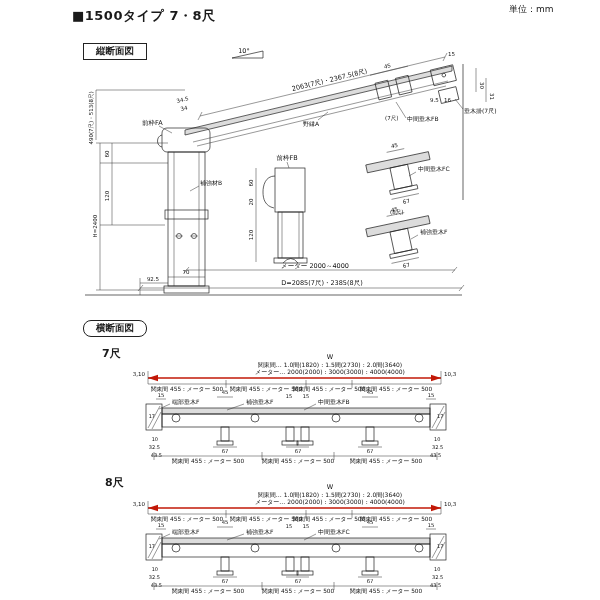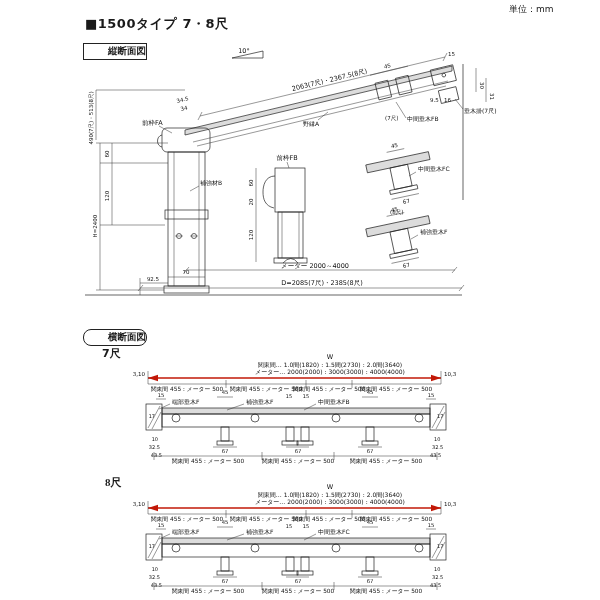--- a/index.html
+++ b/index.html
@@ -2,34 +2,34 @@
 <html><head>
 <meta charset="utf-8">
 <style>
   html,body{margin:0;padding:0;}
   body{width:600px;height:600px;background:#ffffff;position:relative;overflow:hidden;
        font-family:"DejaVu Sans","Liberation Sans",sans-serif;color:#1a1a1a;}
   .abs{position:absolute;}
   .title{font-size:13px;font-weight:bold;letter-spacing:.5px;}
   .unit{font-size:9px;margin-left:16px;}
   .secbox{border:1.2px solid #222;background:#fff;font-size:9.5px;font-weight:bold;
-          text-align:right;line-height:14px;width:62px;height:15px;}
+          text-align:center;line-height:14px;width:62px;height:15px;}
   .shaku{font-size:11px;font-weight:bold;margin-left:24px;}
   svg{display:block;}
   svg text{fill:#111;font-family:"DejaVu Sans","Liberation Sans",sans-serif;}
   .ln{stroke:#222;stroke-width:0.7;fill:none;}
   .thin{stroke:#333;stroke-width:0.5;fill:none;}
   .panel{fill:#dcdcdc;stroke:#222;stroke-width:0.7;}
   .red{stroke:#c21807;stroke-width:1.5;fill:none;}
   .redfill{fill:#c21807;stroke:none;}
 </style>
 </head>
 <body>
 
-<div class="abs title" style="left:85px;top:7px;margin-top:8px;">■1500タイプ 7・8尺</div>
+<div class="abs title" style="left:72px;top:7px;">■1500タイプ 7・8尺</div>
 <div class="abs unit" style="left:493px;top:3px;">単位：mm</div>
 
 <div class="abs secbox" style="left:83px;top:43px;">縦断面図</div>
 
 <svg class="abs" style="left:60px;top:40px;" width="480" height="265" viewBox="0 0 480 265">
 
   <g>
     <path class="ln" d="M172,18 L203,18 L203,11 Z"></path>
     <text x="184" y="13" font-size="6.5" text-anchor="middle">10°</text>
   </g>
@@ -182,23 +182,23 @@
     <line class="thin" x1="392" y1="233" x2="397" y2="227"></line>
     <text x="255" y="228" font-size="6.5" text-anchor="middle">メーター 2000～4000</text>
     <line class="thin" x1="80" y1="248" x2="402" y2="248"></line>
     <line class="thin" x1="78" y1="251" x2="83" y2="245"></line>
     <line class="thin" x1="399" y1="251" x2="404" y2="245"></line>
     <text x="262" y="245" font-size="6.5" text-anchor="middle">D=2085(7尺)・2385(8尺)</text>
     <line class="ln" x1="25" y1="255" x2="402" y2="255"></line>
   </g>
 </svg>
 
-<div class="abs secbox" style="left:83px;top:329px;border-radius:8px;">横断面図</div>
+<div class="abs secbox" style="left:83px;top:320px;border-radius:8px;">横断面図</div>
 <div class="abs shaku" style="left:78px;top:346px;">7尺</div>
-<div class="abs shaku" style="left:81px;top:475px;font-family:Liberation Serif, serif;">8尺</div>
+<div class="abs shaku" style="left:81px;top:475px;">8尺</div>
 
 <svg class="abs" style="left:60px;top:350px;" width="480" height="118" viewBox="0 0 480 118">
   <text x="270" y="9" font-size="6.5" text-anchor="middle">W</text>
   <text x="270" y="17" font-size="6" text-anchor="middle">関東間… 1.0間(1820)：1.5間(2730)：2.0間(3640)</text>
   <text x="270" y="24" font-size="6" text-anchor="middle">メーター… 2000(2000)：3000(3000)：4000(4000)</text>
 
   <g>
     <line class="red" x1="88" y1="28" x2="381" y2="28"></line>
     <path class="redfill" d="M88,28 L98,24.8 L98,31.2 Z"></path>
     <path class="redfill" d="M381,28 L371,24.8 L371,31.2 Z"></path>

